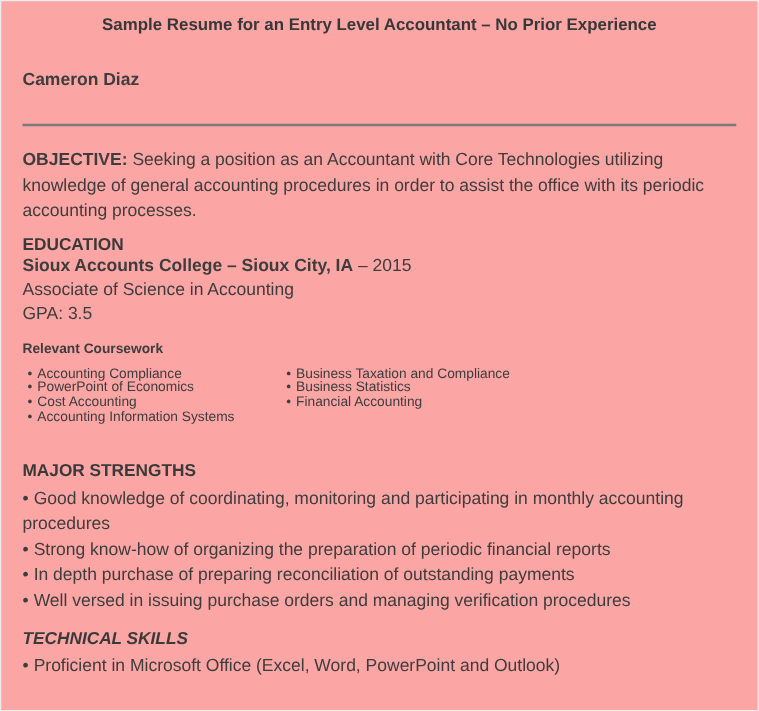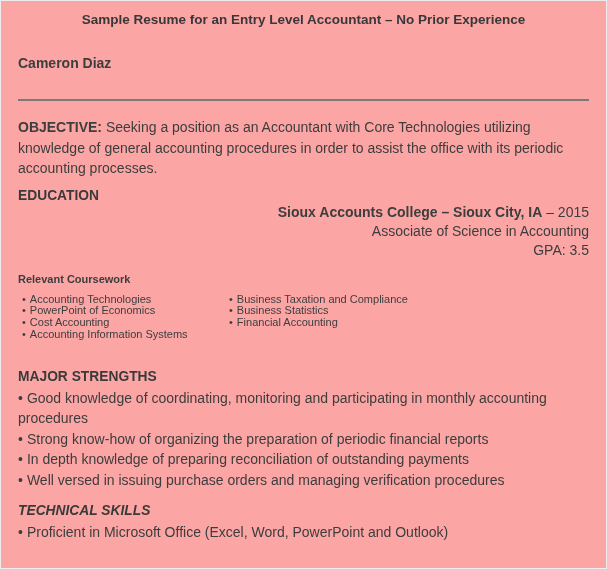--- a/index.html
+++ b/index.html
@@ -40,21 +40,21 @@
     font-size:14px;
     line-height:20.5px;
   }
   .objective .lbl { font-weight:bold; }
   .section-heading {
     font-weight:bold;
     font-size:13.8px;
     color:#3a3a3a;
   }
   .edu-heading { margin-top:9px; }
-  .edu-line { font-size:14px; line-height:19px;text-align:right; }
+  .edu-line { font-size:14px; line-height:19px; }
   .edu-line .b { font-weight:bold; }
   .coursework-heading {
     margin-top:13px;
     font-size:11px;
     font-weight:bold;
   }
   .course-cols {
     margin-top:9px;
     display:flex;
   }
@@ -91,21 +91,21 @@
 
     <div class="edu-line"><span class="b">Sioux Accounts College – Sioux City, IA</span><span> – 2015</span></div>
     <div class="edu-line">Associate of Science in Accounting</div>
     <div class="edu-line">GPA: 3.5</div>
 
     <div class="coursework-heading">Relevant Coursework</div>
 
     <div class="course-cols">
       <ul class="course-list left">
 
-          <li><span class="blt">•</span><span>Accounting Technologies</span></li>
+          <li><span class="blt">•</span><span>Accounting Compliance</span></li>
 
           <li><span class="blt">•</span><span>PowerPoint of Economics</span></li>
 
           <li><span class="blt">•</span><span>Cost Accounting</span></li>
 
           <li><span class="blt">•</span><span>Accounting Information Systems</span></li>
         </ul>
       <ul class="course-list right">
 
           <li><span class="blt">•</span><span>Business Taxation and Compliance</span></li>
@@ -118,21 +118,21 @@
     </div>
 
     <div class="section-heading strengths-heading">MAJOR STRENGTHS</div>
 
     <div class="bullet-lines">
 
         <div class="bullet-line"><span class="blt">•</span><span>Good knowledge of coordinating, monitoring and participating in monthly accounting procedures</span></div>
 
         <div class="bullet-line"><span class="blt">•</span><span>Strong know-how of organizing the preparation of periodic financial reports</span></div>
 
-        <div class="bullet-line"><span class="blt">•</span><span>In depth knowledge of preparing reconciliation of outstanding payments</span></div>
+        <div class="bullet-line"><span class="blt">•</span><span>In depth purchase of preparing reconciliation of outstanding payments</span></div>
 
         <div class="bullet-line"><span class="blt">•</span><span>Well versed in issuing purchase orders and managing verification procedures</span></div>
       </div>
 
     <div class="section-heading tech-heading">TECHNICAL SKILLS</div>
 
     <div class="bullet-lines">
 
         <div class="bullet-line"><span class="blt">•</span><span>Proficient in Microsoft Office (Excel, Word, PowerPoint and Outlook)</span></div>
 

